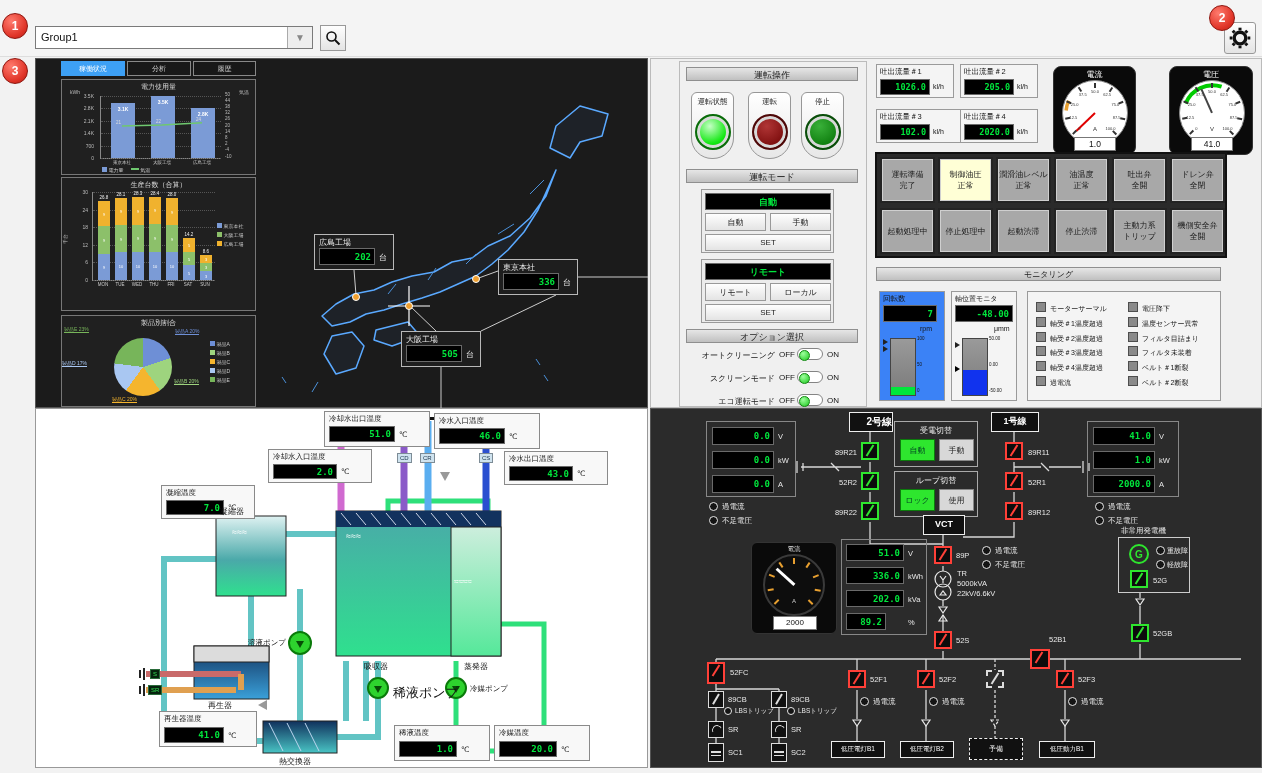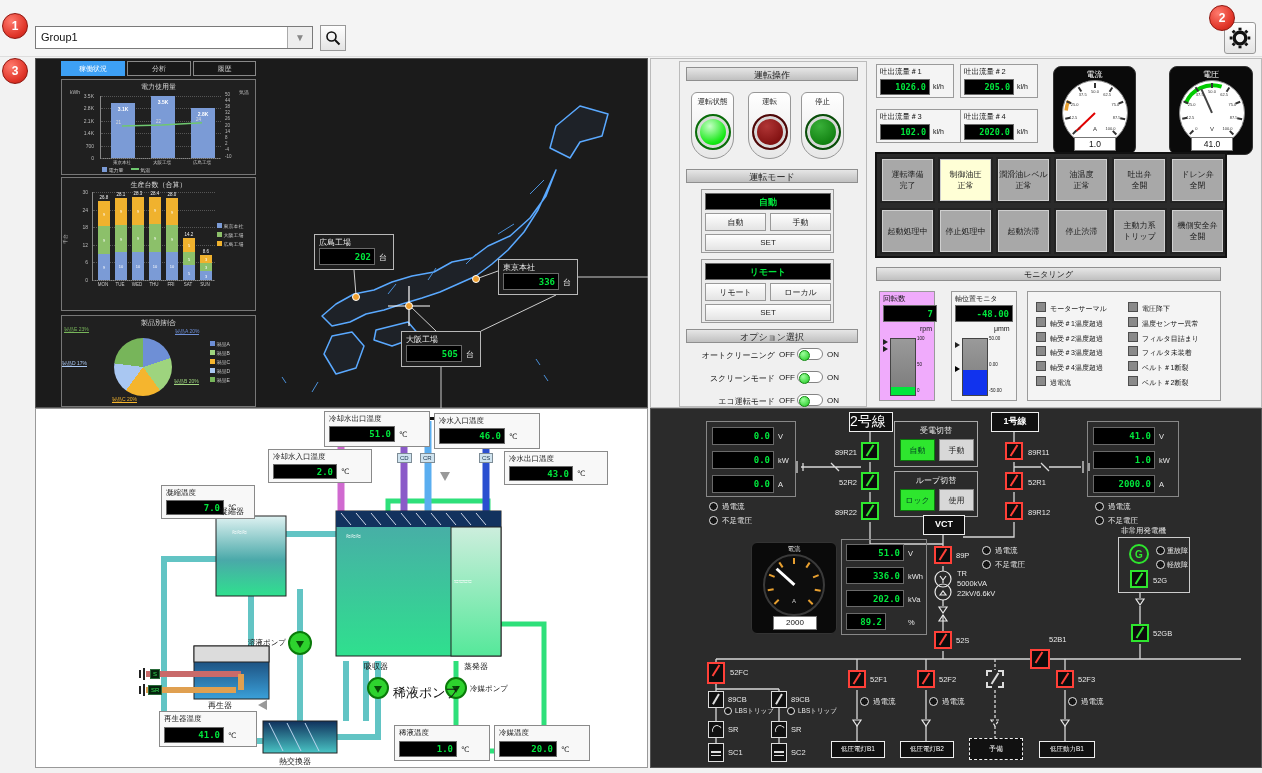--- a/index.html
+++ b/index.html
@@ -464,21 +464,21 @@
         <span>主動力系</span>
         <span>トリップ</span>
       </div>
   <div class="tile" style="left:293px;top:54px">
         <span>機側安全弁</span>
         <span>全開</span>
       </div>
  </div>
 
  <div class="hdrbar" style="left:225px;top:208px;width:345px;height:14px;font-size:8px;line-height:14px">モニタリング</div>
- <div class="ebox" style="left:228px;top:232px;width:56px;height:110px;background:#f0abfc">
+ <div class="ebox" style="left:228px;top:232px;width:66px;height:110px;background:#3b82f6">
   <span class="dlab" style="left:3px;top:2px;font-size:7.5px">回転数</span>
   <span class="disp" style="left:3px;top:13px;width:54px;height:17px;font-size:9px;line-height:16px">7</span>
   <span class="dlab" style="left:40px;top:33px;font-size:7px">rpm</span>
   <div class="abs" style="left:10px;top:46px;width:24px;height:56px;background:linear-gradient(#9a9a9a,#7a7a7a);border:1px solid #444">
    <span class="abs" style="left:0;bottom:0;width:100%;height:8px;background:#00e63c"></span>
   </div>
   <span class="dlab" style="left:37px;top:44px;font-size:4.5px">100</span>
   <span class="dlab" style="left:37px;top:70px;font-size:4.5px">50</span>
   <span class="dlab" style="left:37px;top:96px;font-size:4.5px">0</span>
   <span class="abs" style="left:3px;top:47px;width:0;height:0;border-top:3px solid transparent;border-bottom:3px solid transparent;border-left:5px solid #222"></span>
@@ -693,21 +693,21 @@
    <path d="M289,167 l3,4 3,-4 M292,171 v3"></path>
         <path d="M289,186 l3,-4 3,4 z"></path>
    <path d="M288,198 L296,198 L292,204 Z M288,212 L296,212 L292,206 Z"></path>
    <path d="M202,311 L210,311 L206,317 Z M271,311 L279,311 L275,317 Z M410,311 L418,311 L414,317 Z M485,190 L493,190 L489,196 Z"></path>
   </g>
   <g stroke="#e8e8e8" stroke-width="1.2" fill="none" stroke-dasharray="3,2">
         <path d="M340,311 L348,311 L344,317 Z"></path>
       </g>
  </svg>
 
- <div class="abs" style="left:198px;top:3px;width:42px;height:18px;border:1.5px solid #eee;background:#111;color:#fff;font-weight:normal;font-size:14px;text-align:left;line-height:17px"><span>2号線</span></div>
+ <div class="abs" style="left:198px;top:3px;width:42px;height:18px;border:1.5px solid #eee;background:#111;color:#fff;font-weight:bold;font-size:10px;text-align:right;line-height:17px"><span>2号線</span></div>
  <div class="ebox" style="left:55px;top:12px;width:90px;height:76px;border-color:#888">
   <span class="disp" style="left:5px;top:5px;width:62px;height:18px;font-size:9px;line-height:17px">0.0</span>
   <span class="wlab" style="left:71px;top:10px">V</span>
   <span class="disp" style="left:5px;top:29px;width:62px;height:18px;font-size:9px;line-height:17px">0.0</span>
   <span class="wlab" style="left:71px;top:34px">kW</span>
   <span class="disp" style="left:5px;top:53px;width:62px;height:18px;font-size:9px;line-height:17px">0.0</span>
   <span class="wlab" style="left:71px;top:58px">A</span>
  </div>
  <span class="ind" style="left:58px;top:93px"></span>
  <span class="wlab" style="left:71px;top:93px">過電流</span>

